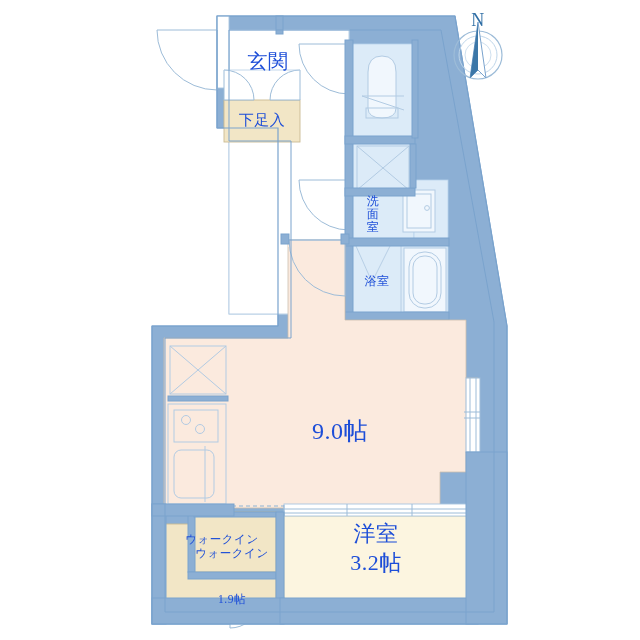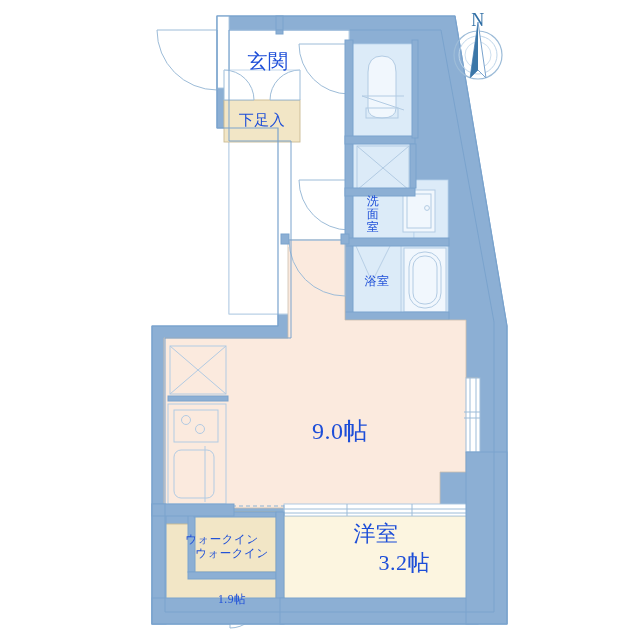--- a/index.html
+++ b/index.html
@@ -286,21 +286,21 @@
 
   <div class="lbl lbl-senmen" style="left:365px;top:195px;width:16px;">洗</div>
   <div class="lbl lbl-senmen" style="left:365px;top:208px;width:16px;">面</div>
   <div class="lbl lbl-senmen" style="left:365px;top:221px;width:16px;">室</div>
 
   <div class="lbl lbl-yokushitsu" style="left:358px;top:275px;width:38px;font-family:Liberation Serif, serif;">浴室</div>
 
   <div class="lbl lbl-ldk-area" style="left:280px;top:418px;width:120px;">9.0帖</div>
 
   <div class="lbl lbl-yoshitsu-name" style="left:322px;top:522px;width:108px;font-family:Liberation Serif, serif;">洋室</div>
-  <div class="lbl lbl-yoshitsu-area" style="left:322px;top:551px;width:108px;text-align:right;">3.2帖</div>
+  <div class="lbl lbl-yoshitsu-area" style="left:322px;top:551px;width:108px;">3.2帖</div>
 
   <div class="lbl lbl-wic" style="left:176px;top:532px;width:92px;">ウォークイン</div>
   <div class="lbl lbl-wic" style="left:188px;top:546px;width:88px;">ウォークイン</div>
   <div class="lbl lbl-wic" style="left:188px;top:592px;width:88px;">1.9帖</div>
 
   <div class="lbl lbl-n" style="left:468px;top:10px;width:20px;">N</div>
 
 </div>
 
 </body></html>

